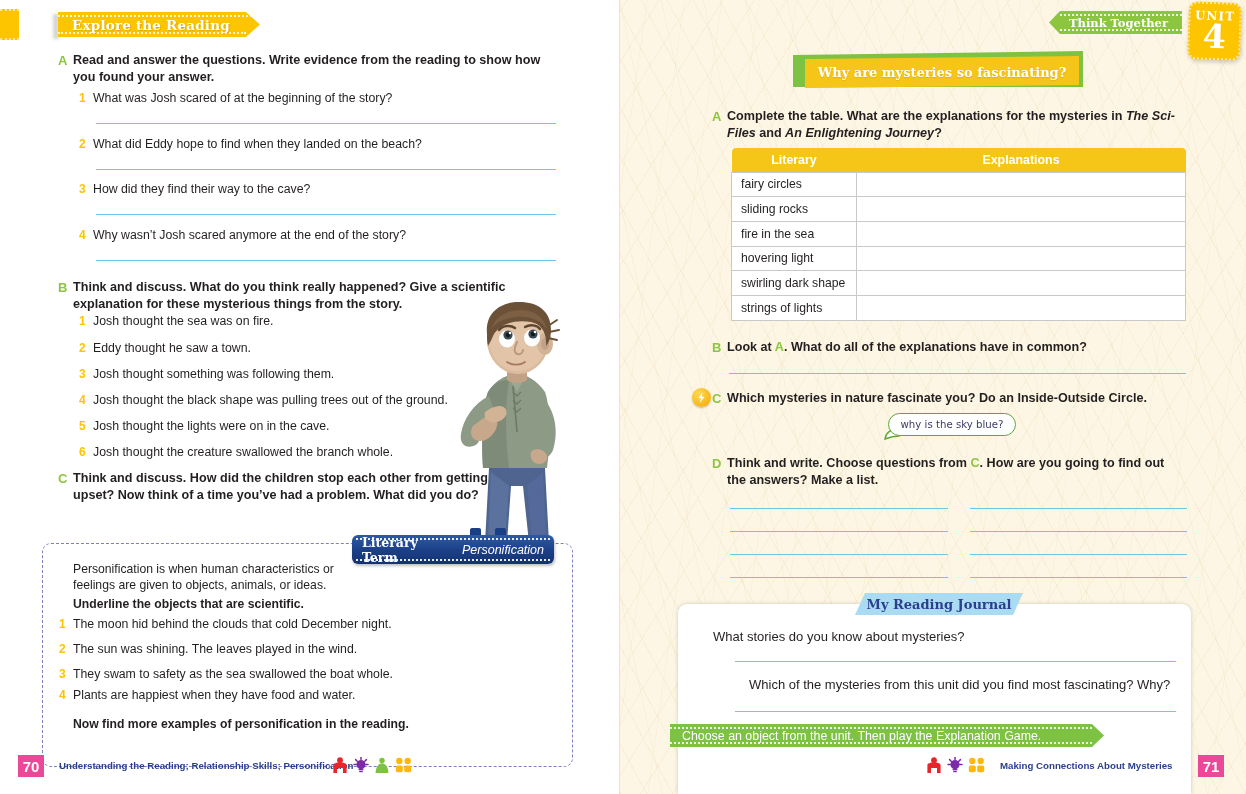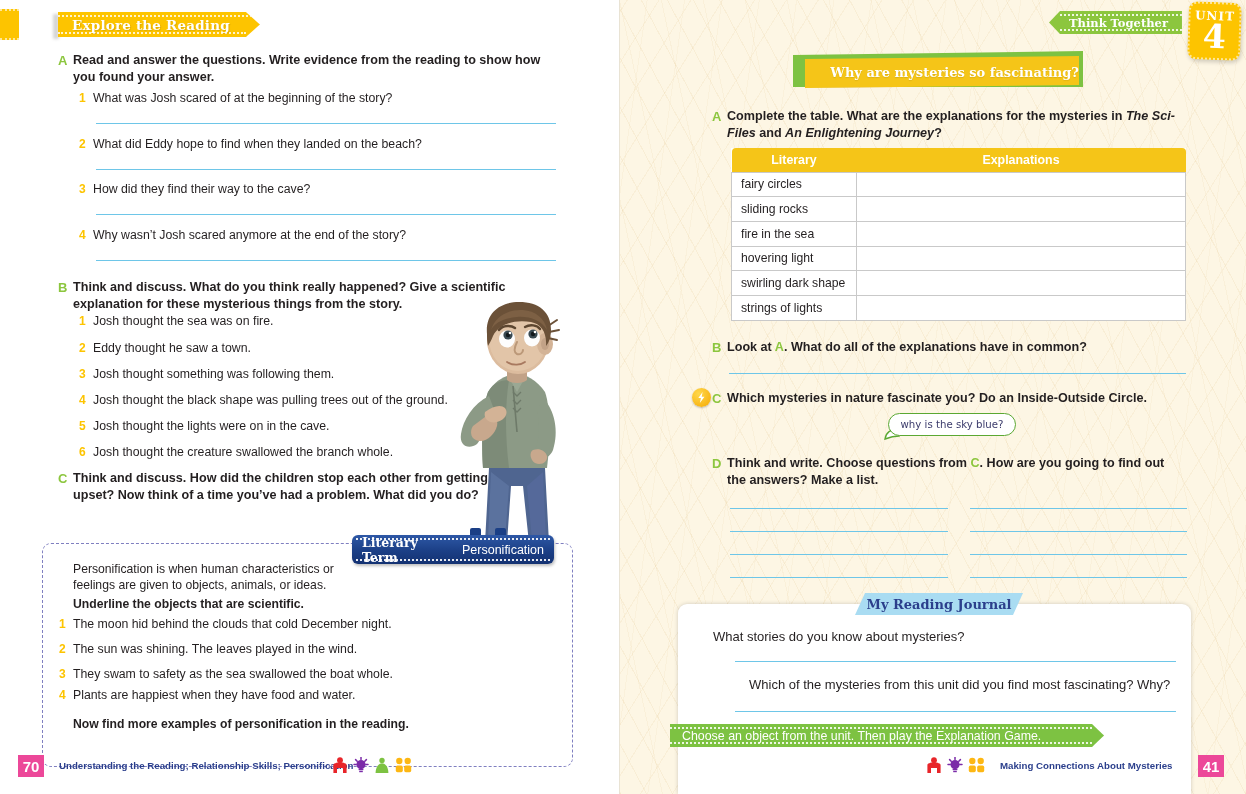--- a/index.html
+++ b/index.html
@@ -107,21 +107,21 @@
   }
   .banner-why .green-back {
     position: absolute; left: 0; top: -4px; width: 290px; height: 36px;
     background: #7dc242;
     clip-path: polygon(0 4px, 100% 0, 100% 100%, 0 100%);
   }
   .banner-why .yellow-front {
     position: absolute; left: 12px; top: 1px; width: 274px; height: 32px;
     background: #f5c518;
     clip-path: polygon(0 3px, 100% 0, 100% 29px, 0 100%);
-    display: flex; align-items: center; justify-content: flex-end;
+    display: flex; align-items: center; justify-content: center;
     box-shadow: 0 2px 3px rgba(0,0,0,.14);
   }
   .banner-why .yellow-front span {
     font-family: "DejaVu Serif", serif; font-weight: bold; font-size: 13px;
     color: #ffffff; text-shadow: 0 1px 1px rgba(0,0,0,.1);
   }
 
   
   .ex { position: absolute; display: flex; }
   .ex-letter {
@@ -166,21 +166,21 @@
   }
   .lit-tab::after {
     content: ""; position: absolute; left: 4px; right: 4px; bottom: 3px; height: 0;
     border-top: 2px dotted rgba(255,255,255,.9);
   }
   .lit-tab .lt-title {
     font-family: "DejaVu Serif", serif; font-weight: bold; font-size: 12.5px;
     color: #ffffff; position: relative; z-index: 2;
   }
   .lit-tab .lt-word {
-    font-size: 12.5px; color: #ffffff; position: relative; z-index: 2; margin-left: 12px;
+    font-size: 12.5px; color: #ffffff; position: relative; z-index: 2; margin-left: 12px; font-style: italic;
   }
   .lit-tab-pegs {
     position: absolute; left: 470px; top: 528px; width: 60px; height: 10px;
     display: flex; gap: 14px;
   }
   .lit-tab-pegs i {
     width: 11px; height: 10px; background: #1b3f86; border-radius: 2px 2px 0 0;
     display: block;
   }
 
@@ -593,15 +593,15 @@
       <path d="M8 0 L8 2.4 M1 7.6 L3.2 7.6 M12.8 7.6 L15 7.6 M2.6 2.6 L4.2 4.2 M13.4 2.6 L11.8 4.2" stroke="#7b2ba8" stroke-width="1.5" stroke-linecap="round"></path>
     </svg>
     <svg width="17" height="17" viewBox="0 0 17 17">
       <circle cx="4.3" cy="4" r="3.2" fill="#fdb713"></circle>
       <circle cx="12.7" cy="4" r="3.2" fill="#fdb713"></circle>
       <rect x="0.8" y="8.6" width="7" height="6.6" rx="1.6" fill="#fdb713"></rect>
       <rect x="9.2" y="8.6" width="7" height="6.6" rx="1.6" fill="#fdb713"></rect>
     </svg>
   </div>
   <div class="footer-text" style="left:1000px; top:760px;">Making Connections About Mysteries</div>
-  <div class="pagenum" style="left:1198px; top:755px;">41</div>
+  <div class="pagenum" style="left:1198px; top:755px;">71</div>
 
 </div>
 
 </body></html>

